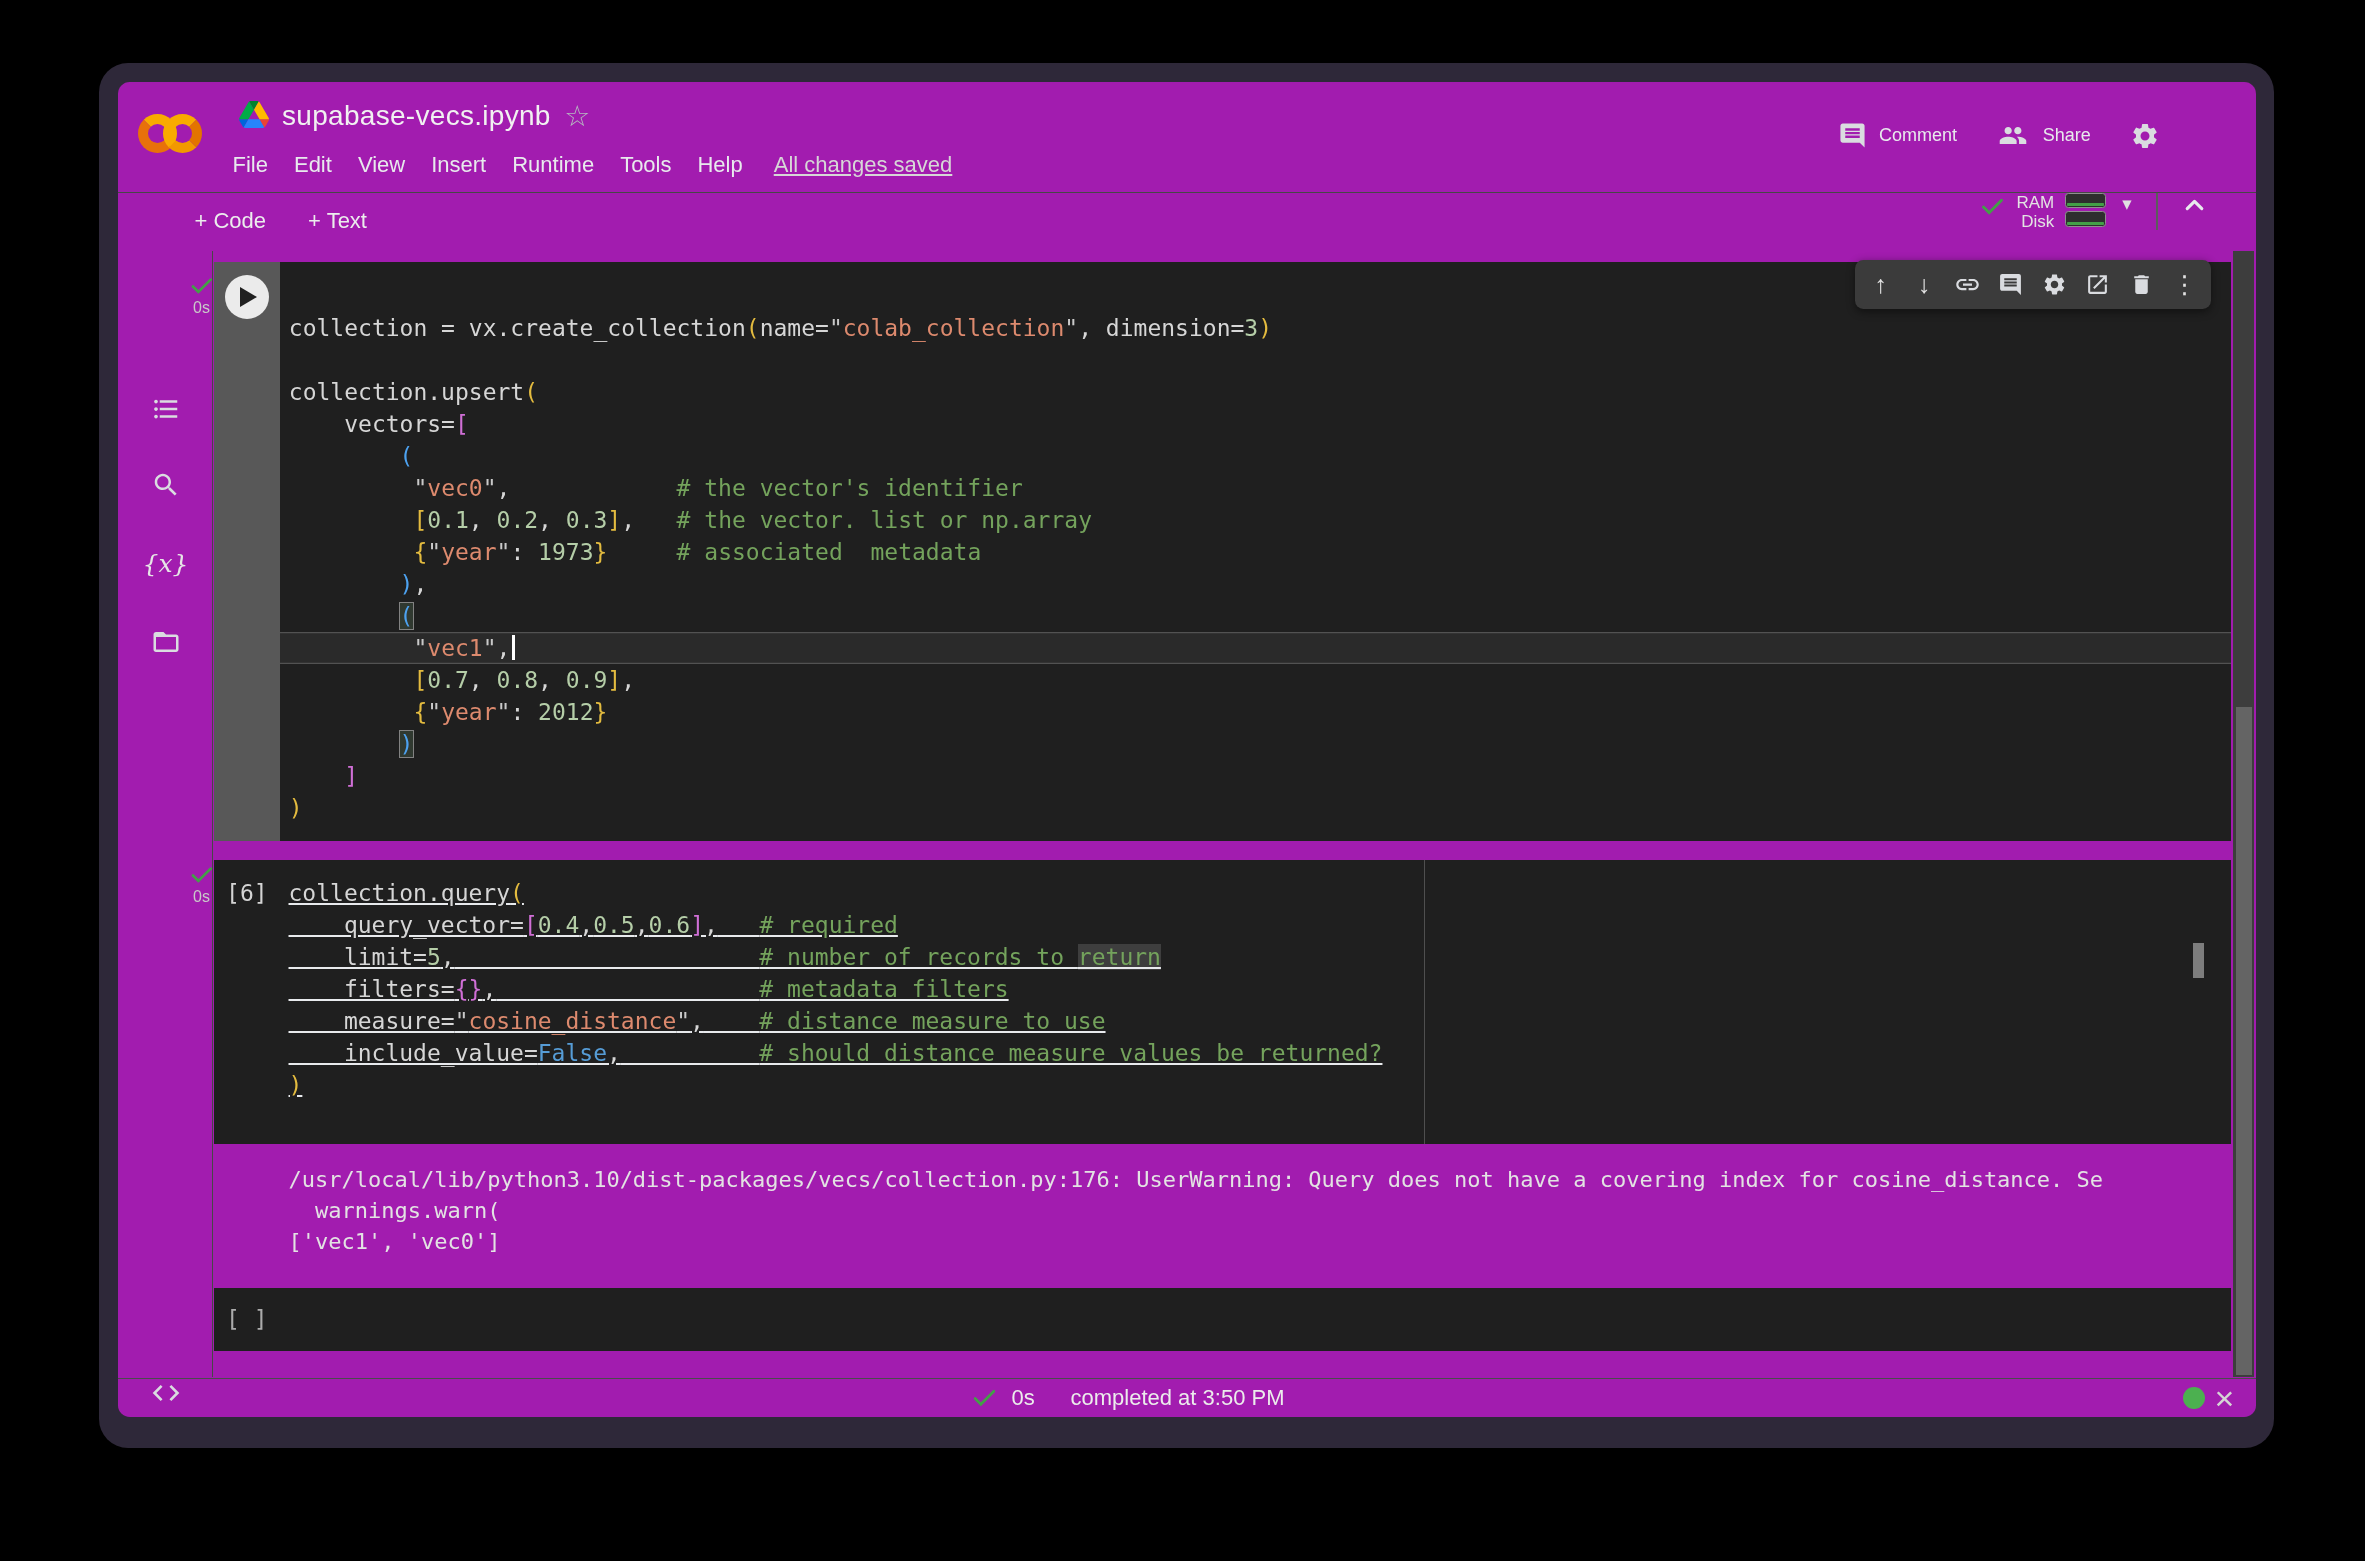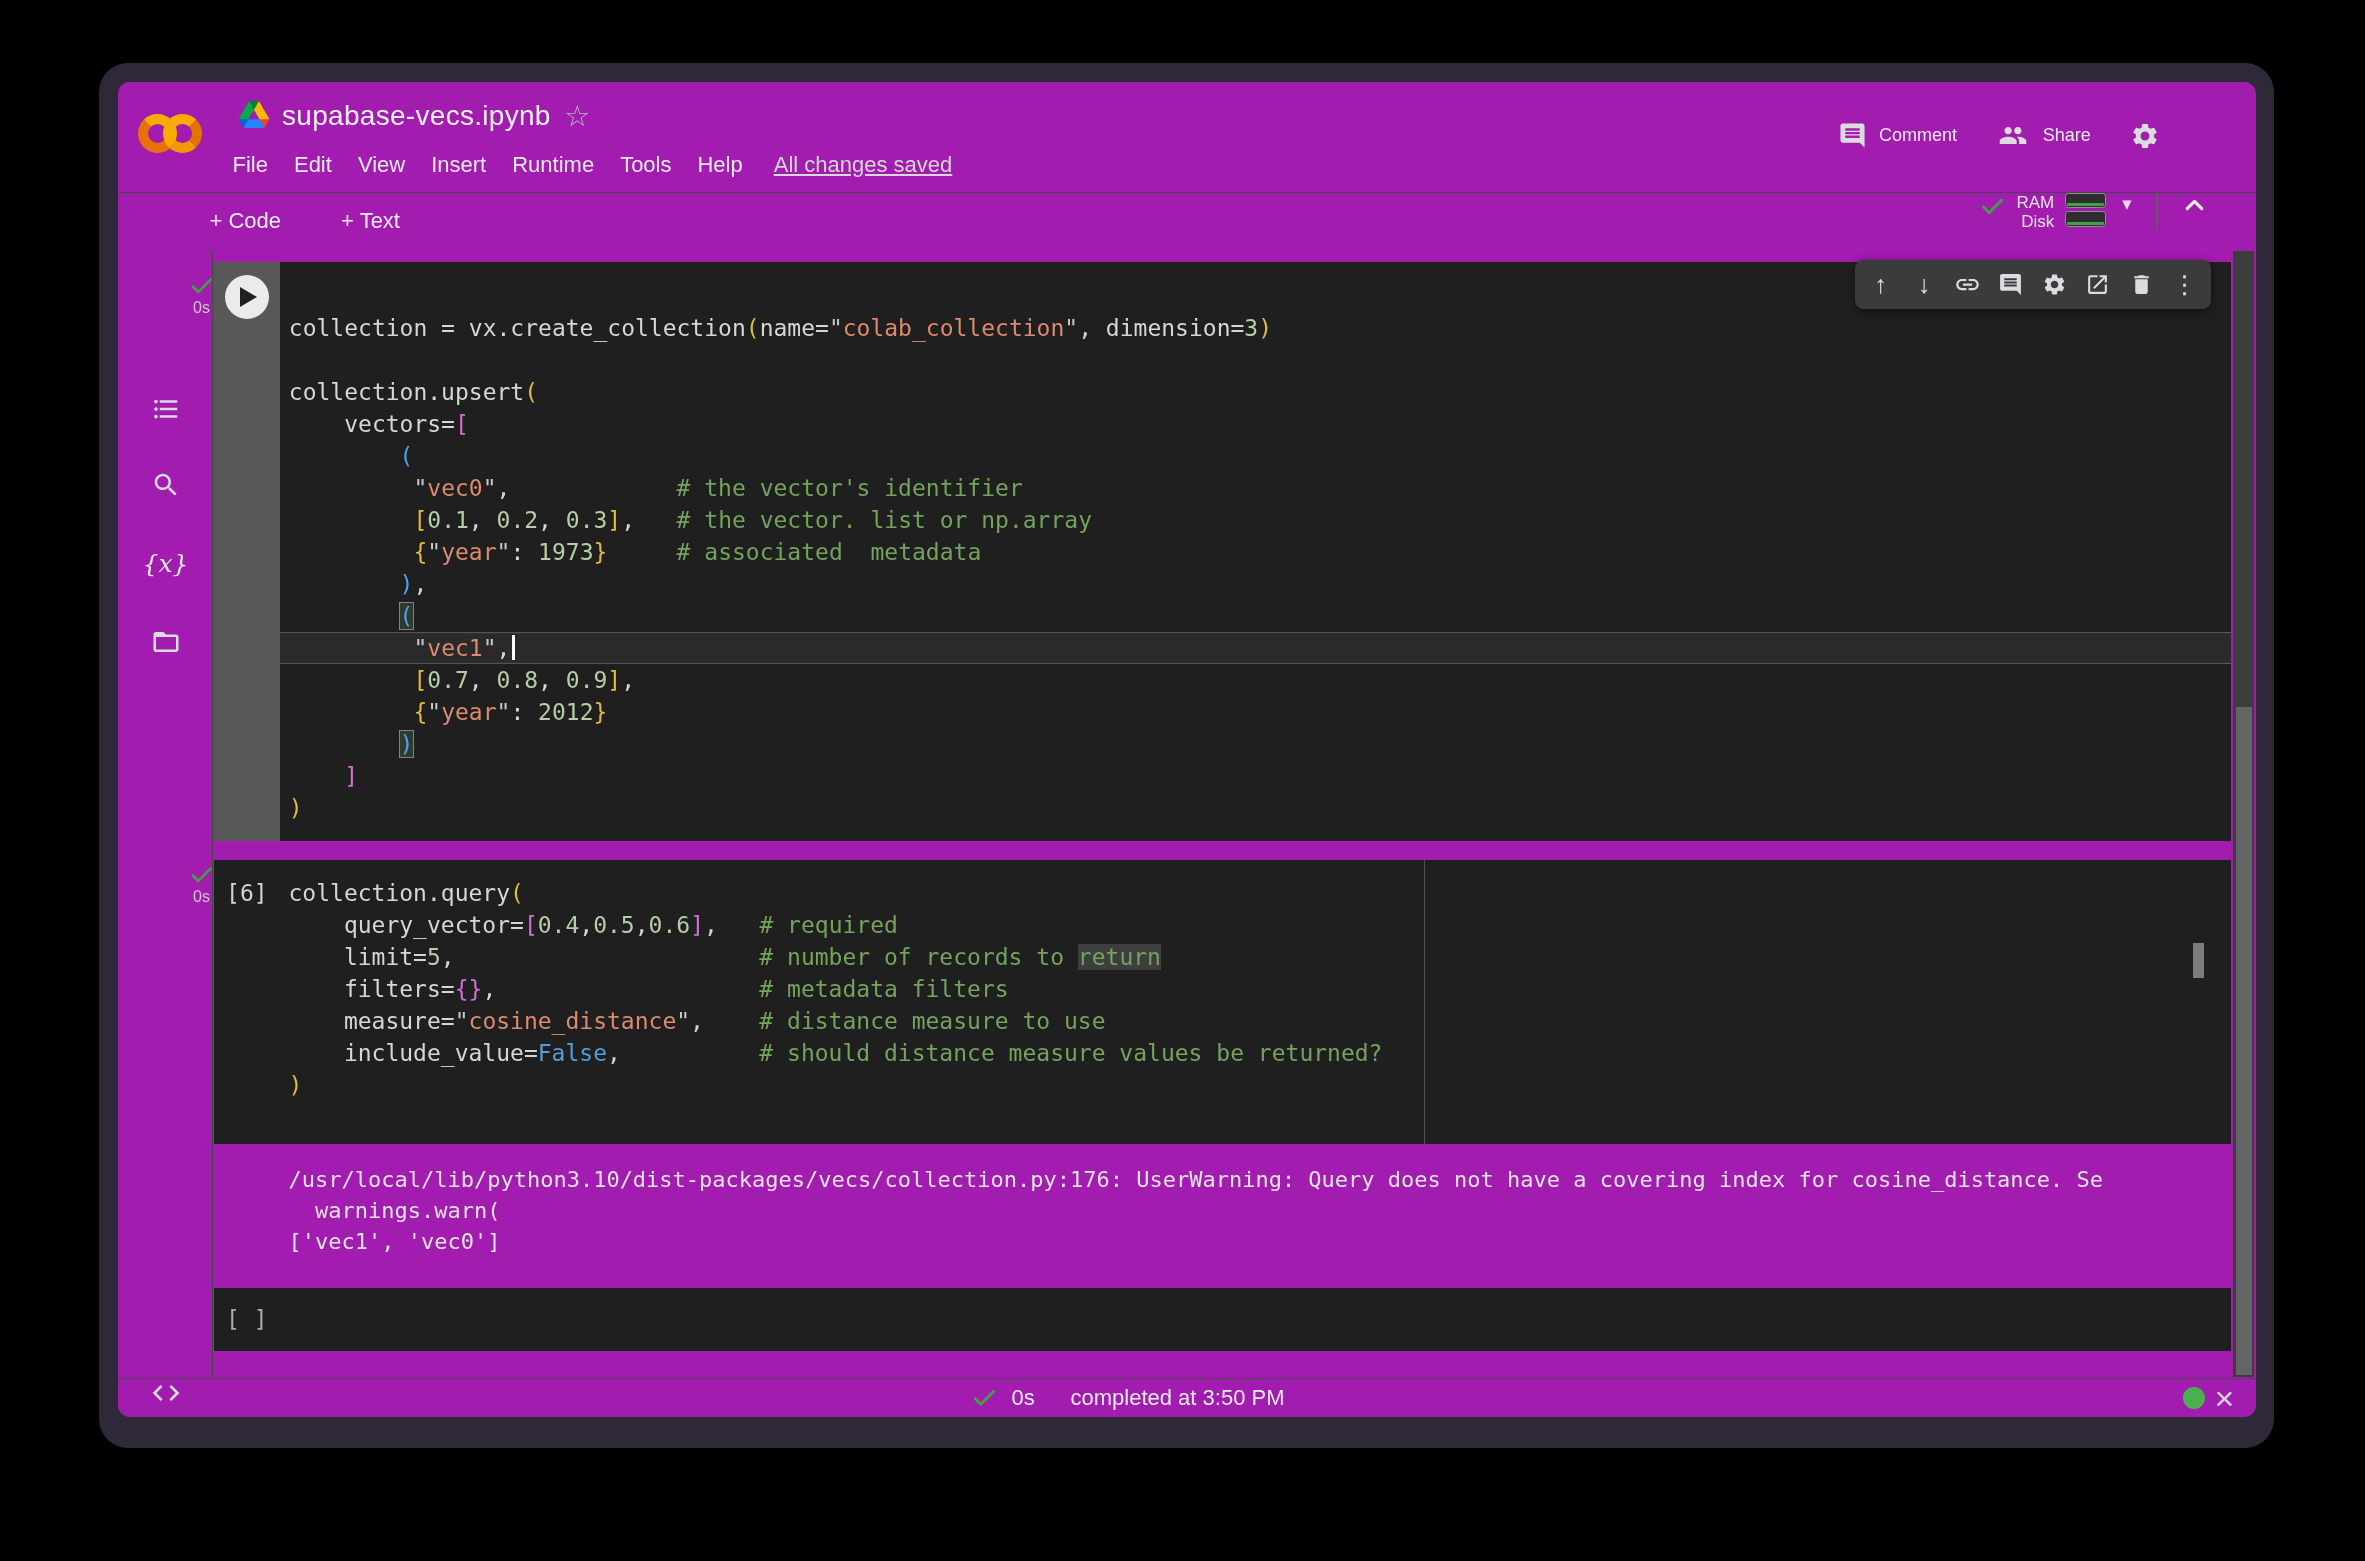--- a/index.html
+++ b/index.html
@@ -21,21 +21,21 @@
   .star{font-size:29px;color:#b6bac0;line-height:1;}
   .menubar{position:absolute;left:115px;top:67px;height:32px;display:flex;gap:26px;align-items:center;font-size:22px;color:#e8eaed;}
   .menubar .mi{cursor:default;}
   .saved{color:#d7d7d7;text-decoration:underline;margin-left:5px;}
   .hdr-right{position:absolute;left:1720px;top:34px;height:40px;display:flex;align-items:center;gap:39px;}
   .hbtn{display:flex;align-items:center;gap:12.6px;font-size:18px;color:#e8eaed;}
   .icn{fill:#dadce0;}
 
   
   .tbar{position:absolute;left:0;top:110px;width:2138px;height:57px;border-top:0.8px solid #474747;}
-  .addbtns{position:absolute;left:92px;top:0;height:57px;display:flex;align-items:center;gap:60px;font-size:22px;color:#eceded;text-align:center;}
+  .addbtns{position:absolute;left:77px;top:0;height:57px;display:flex;align-items:center;gap:42px;font-size:22px;color:#eceded;text-align:center;}
   .rsrc{position:absolute;left:1861px;top:0;height:57px;display:flex;gap:11px;}
   .rsrc .lbls{display:flex;flex-direction:column;align-items:flex-end;font-size:17px;line-height:19.4px;color:#e3e3e3;}
   .meters{display:flex;flex-direction:column;gap:3.4px;}
   .meter{width:39px;height:13.5px;border:1.7px solid #8f8f8f;border-radius:3.4px;position:relative;background:#2e2e2e;}
   .meter .fill{position:absolute;left:0.8px;right:0.8px;bottom:0.8px;height:3.4px;background:#43a047;border-radius:0.8px;}
   .caret{font-size:18.5px;color:#e0e0e0;margin-left:5px;}
   .vdiv{width:1.7px;height:37px;background:#5c5c5c;margin:0 13.5px;}
 
   
   .sidebar{position:absolute;left:0;top:169px;width:94px;height:1126px;border-right:0.8px solid #474747;}
@@ -47,21 +47,21 @@
   .nbscroll-thumb{position:absolute;left:2118px;top:625px;width:16px;height:668px;background:#646464;}
 
   .codecell{position:absolute;left:96px;width:2017px;background:#1f1f1f;}
   .gutter{position:absolute;left:0;top:0;width:66px;height:100%;background:#585858;}
   .playbtn{position:absolute;left:11px;top:13.5px;width:44px;height:44px;border-radius:50%;background:#ebebeb;
            display:flex;align-items:center;justify-content:center;}
   .playtri{width:0;height:0;border-left:17px solid #212121;border-top:10px solid transparent;border-bottom:10px solid transparent;margin-left:4.2px;}
 
   .lines{position:absolute;}
   .cl{height:32px;line-height:32px;white-space:pre;font-family:"DejaVu Sans Mono",monospace;font-size:23px;padding-left:9.3px;}
-  .cell2 .cl{padding-left:75px;}
+  .cell2 .cl{padding-left:75px;text-decoration:underline;}
   .sp{color:#d6d6d6}.sq{color:#c9c9c9}.ss{color:#dd8a6e}.sc{color:#74a35c}
   .sn{color:#b5cea8}.sk{color:#569cd6}.sb1{color:#e3bb3f}.sb2{color:#d06fd6}.sb3{color:#4da2f0}
   .boxed{outline:1.3px solid #828282;background:rgba(110,150,110,.22);}
   .hl{background:rgba(255,255,255,.14);}
   .current{background:#2a2a2a;box-shadow:inset 0 1.3px 0 #525252, inset 0 -1.3px 0 #525252;}
   .cursor{display:inline-block;width:2.5px;height:25px;background:#fff;vertical-align:-4.2px;margin-left:1.7px;}
 
   .exec-ind{position:absolute;left:57px;width:54px;text-align:center;}
   .exec-ind .t{font-size:16px;color:#c9c9c9;margin-top:0.8px;}
   .exec-badge{position:absolute;font-family:"DejaVu Sans Mono",monospace;font-size:23px;color:#d4d4d4;}

